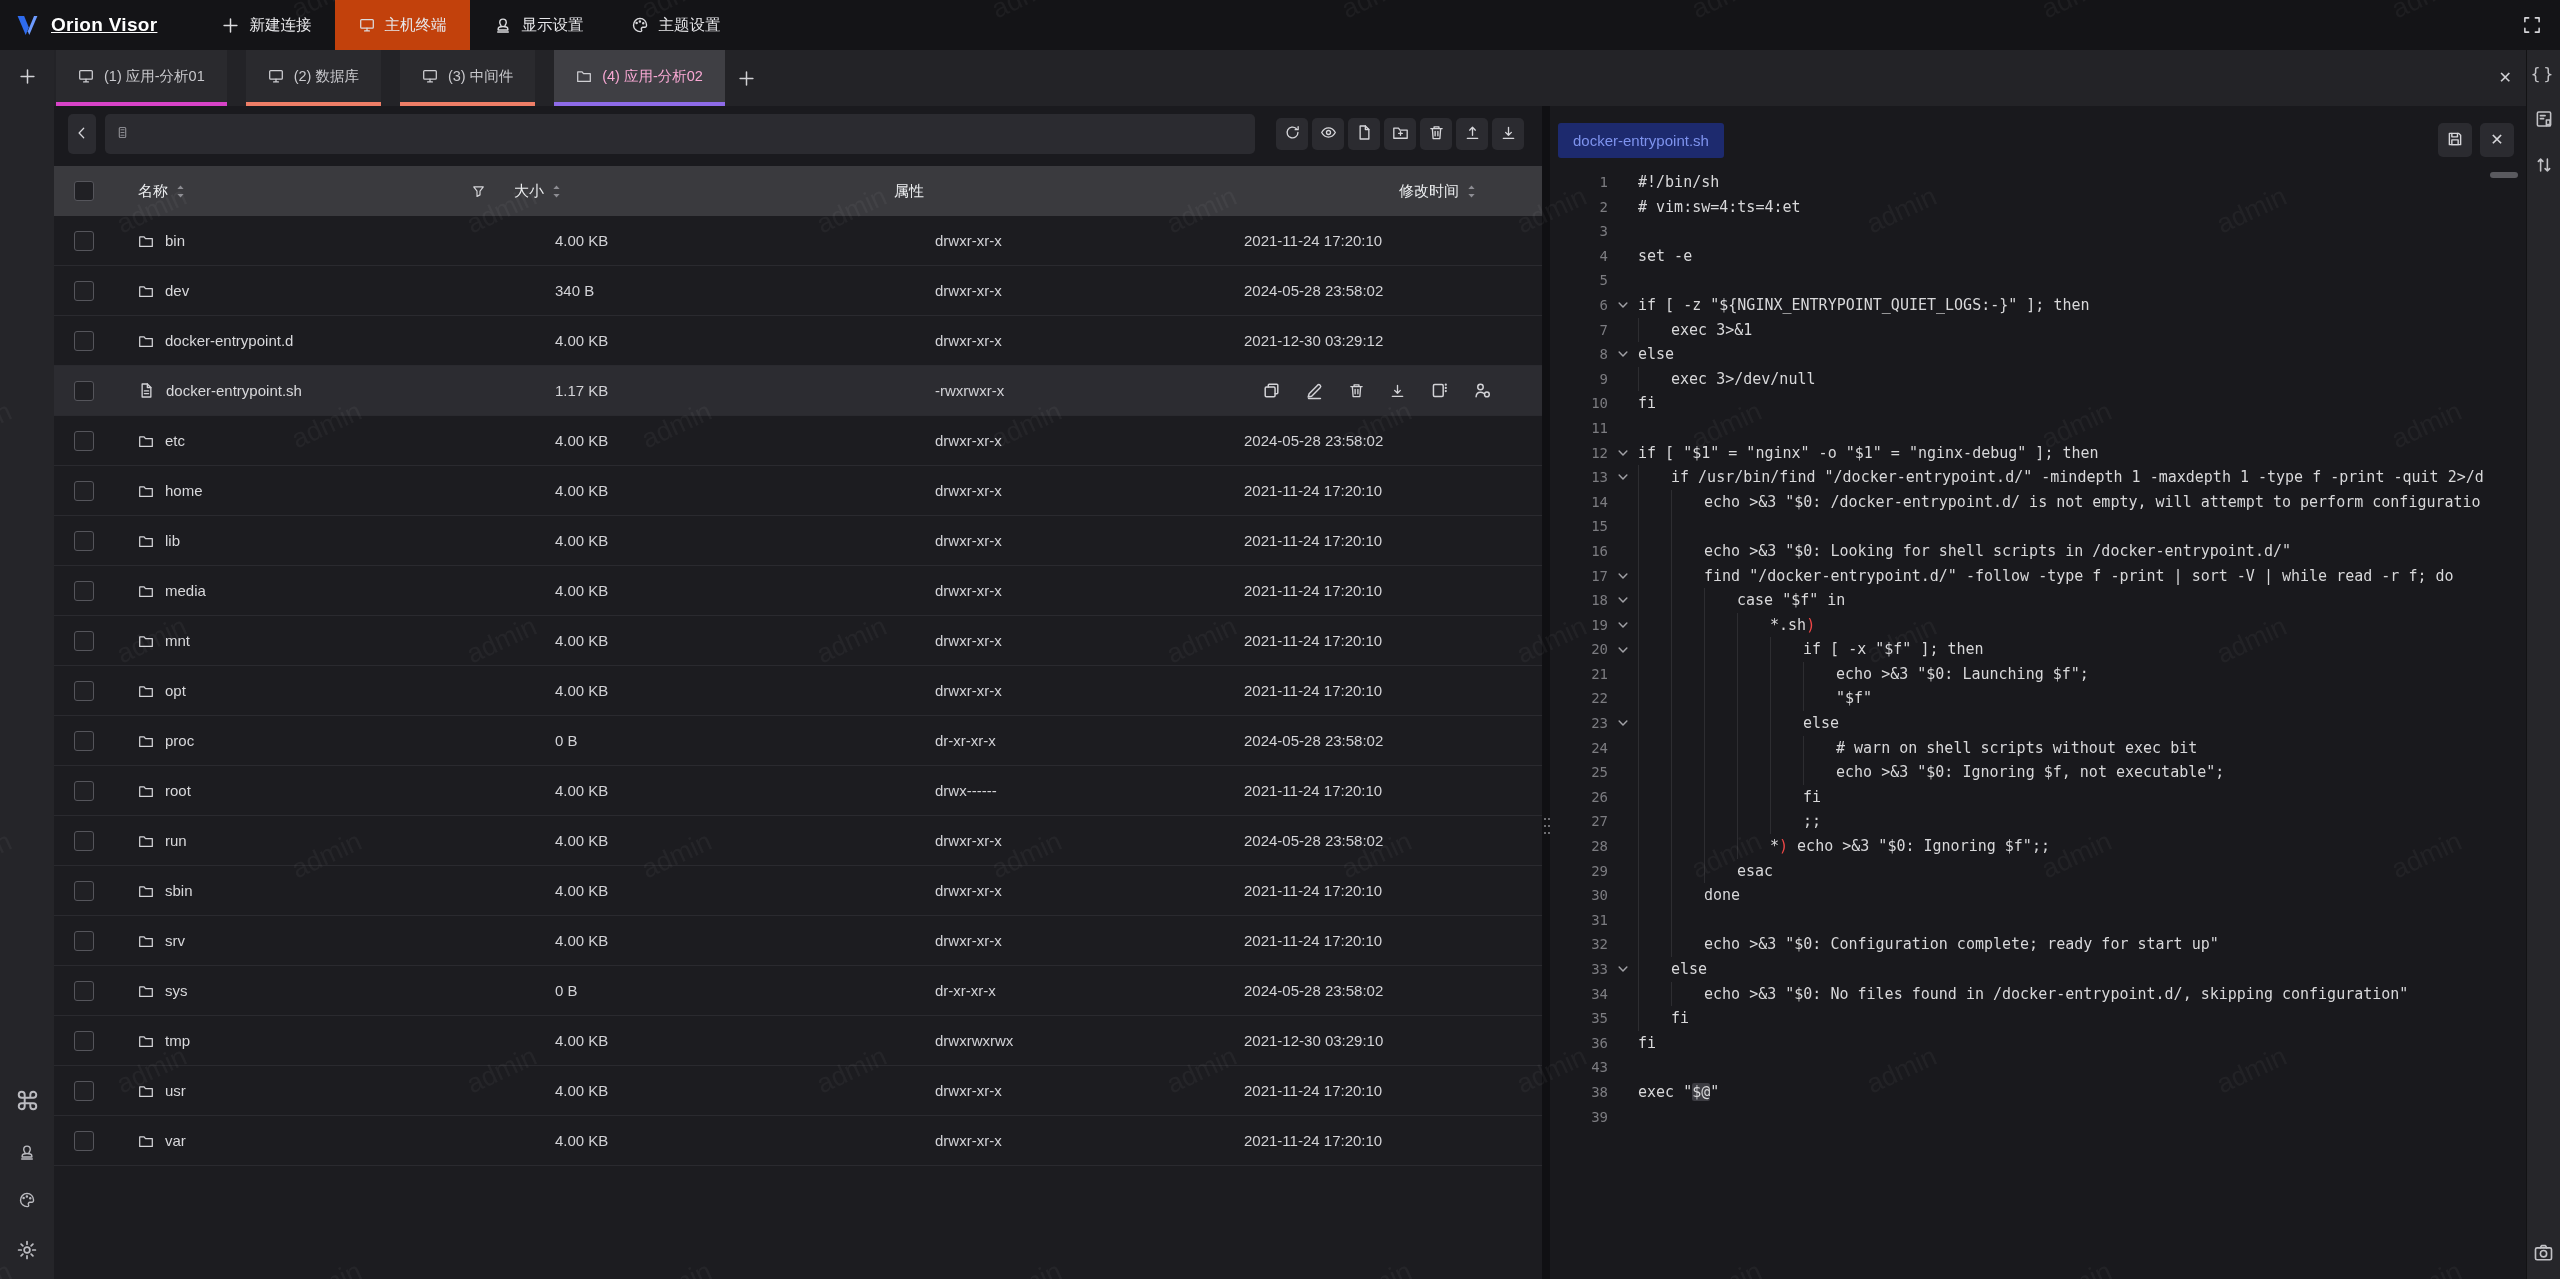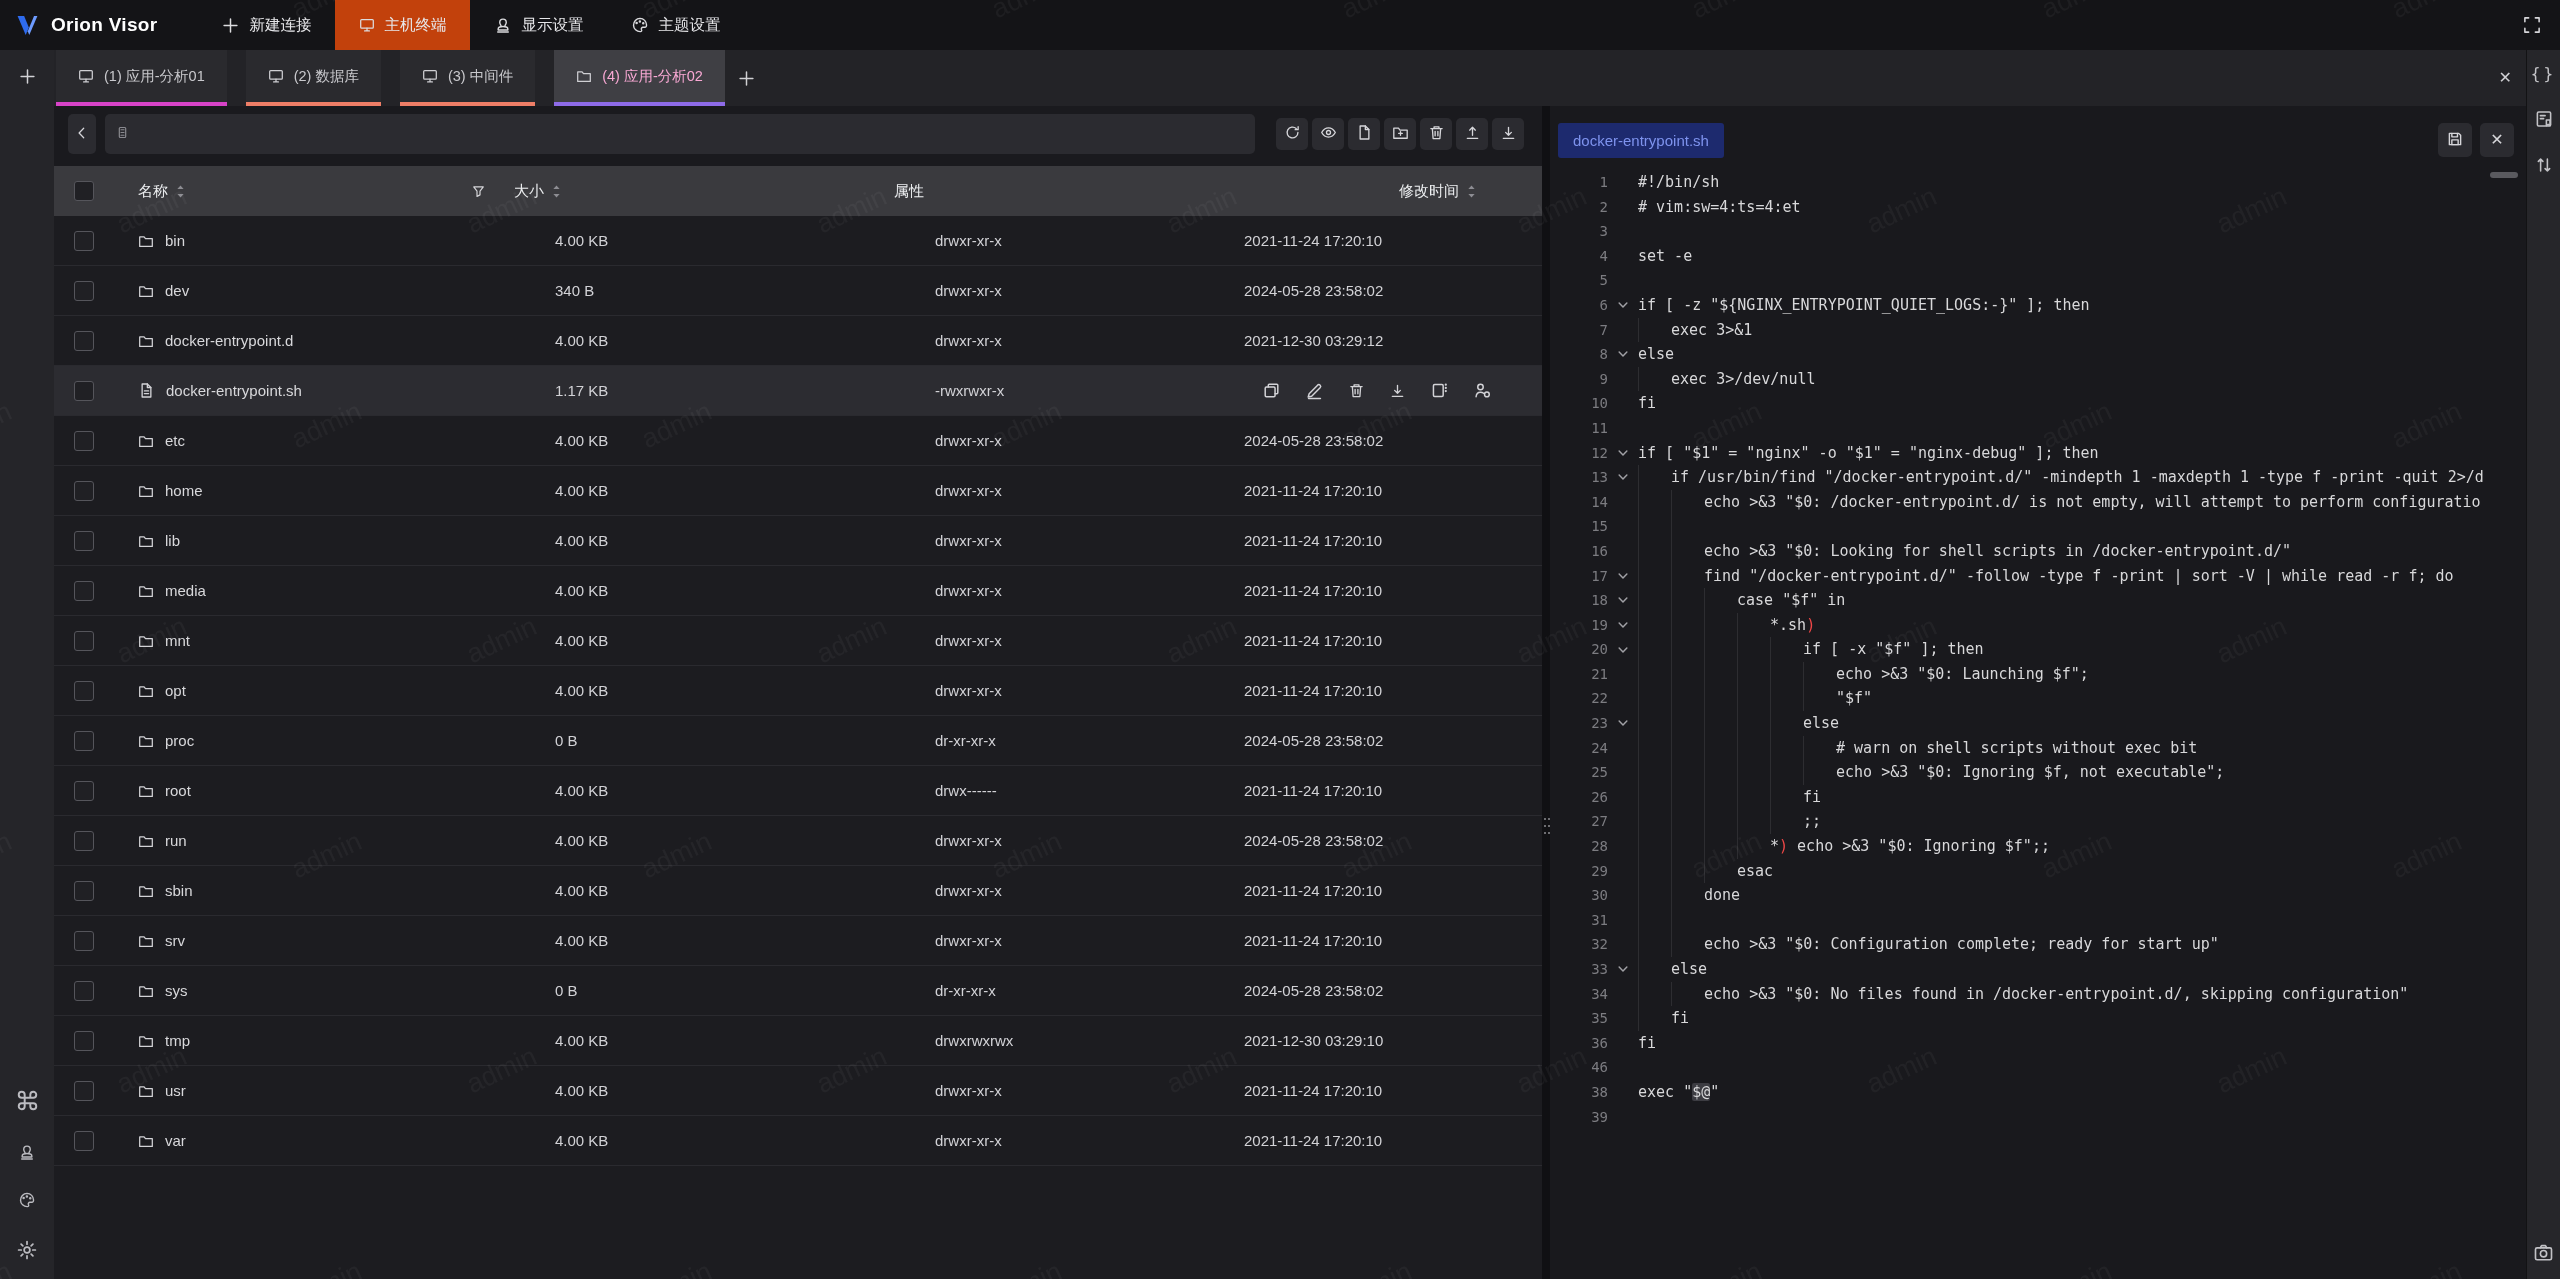--- a/index.html
+++ b/index.html
@@ -7,21 +7,21 @@
   body { background:#141417; font-family:"Liberation Sans", sans-serif; color:#d9d9dc; position:relative; }
   .app { position:absolute; inset:0; display:flex; flex-direction:column; }
 
   
   .wm-layer { position:absolute; inset:0; z-index:60; pointer-events:none; overflow:hidden; }
   .wm-layer span { position:absolute; font-size:27px; color:rgba(255,255,255,0.045); transform:rotate(-25deg); white-space:nowrap; }
 
   
   .topbar { height:50px; background:#141417; display:flex; align-items:center; padding-left:14px; flex:none; }
   .logo { display:flex; align-items:center; margin-right:10px; }
-  .brand-text { font-weight:bold; font-size:19px; color:#ffffff; letter-spacing:.3px; margin-right:40px; }
+  .brand-text { font-weight:bold; font-size:19px; color:#ffffff; letter-spacing:.3px; margin-right:40px;text-decoration:underline; }
   .menu { display:flex; height:100%; }
   .menu-item { display:flex; align-items:center; gap:9px; padding:0 24px; font-size:15.5px; color:#e6e6e9; cursor:pointer; }
   .menu-item.active { background:#c2410c; }
   .menu-item .mi { display:flex; align-items:center; color:#dcdcdf; }
   .topbar .spacer { flex:1; }
   .hbtn { display:flex; align-items:center; justify-content:center; width:36px; height:36px; margin-right:10px; color:#d6d6da; cursor:pointer; }
 
   
   .mainrow { flex:1; display:flex; min-height:0; }
   .leftbar { width:54px; background:#252529; display:flex; flex-direction:column; align-items:center; padding:17px 0 18px; flex:none; }
@@ -759,21 +759,21 @@
               <div class="cline"><span class="ln">29</span><span class="fold"></span><span class="ct"><span class="guide"></span><span class="guide"></span><span class="guide"></span>esac</span></div>
               <div class="cline"><span class="ln">30</span><span class="fold"></span><span class="ct"><span class="guide"></span><span class="guide"></span>done</span></div>
               <div class="cline"><span class="ln">31</span><span class="fold"></span><span class="ct"><span class="guide"></span><span class="guide"></span></span></div>
               <div class="cline"><span class="ln">32</span><span class="fold"></span><span class="ct"><span class="guide"></span><span class="guide"></span>echo &gt;&amp;3 "$0: Configuration complete; ready for start up"</span></div>
               <div class="cline"><span class="ln">33</span><span class="fold"><svg width="14" height="14" viewBox="0 0 16 16" fill="none" stroke="currentColor" stroke-width="1.7" stroke-linecap="round" stroke-linejoin="round">
                     <path d="M3.6 5.8 8 10.2l4.4-4.4"></path>
                   </svg></span><span class="ct"><span class="guide"></span>else</span></div>
               <div class="cline"><span class="ln">34</span><span class="fold"></span><span class="ct"><span class="guide"></span><span class="guide"></span>echo &gt;&amp;3 "$0: No files found in /docker-entrypoint.d/, skipping configuration"</span></div>
               <div class="cline"><span class="ln">35</span><span class="fold"></span><span class="ct"><span class="guide"></span>fi</span></div>
               <div class="cline"><span class="ln">36</span><span class="fold"></span><span class="ct">fi</span></div>
-              <div class="cline"><span class="ln">46</span><span class="fold"></span><span class="ct"></span></div>
+              <div class="cline"><span class="ln">43</span><span class="fold"></span><span class="ct"></span></div>
               <div class="cline"><span class="ln">38</span><span class="fold"></span><span class="ct">exec "<span class="box">$@</span>"</span></div>
               <div class="cline"><span class="ln">39</span><span class="fold"></span><span class="ct"></span></div>
             </div>
           <span class="escroll"></span>
         </section>
       </div>
     </div>
 
     <aside class="rightbar">
       <span>

